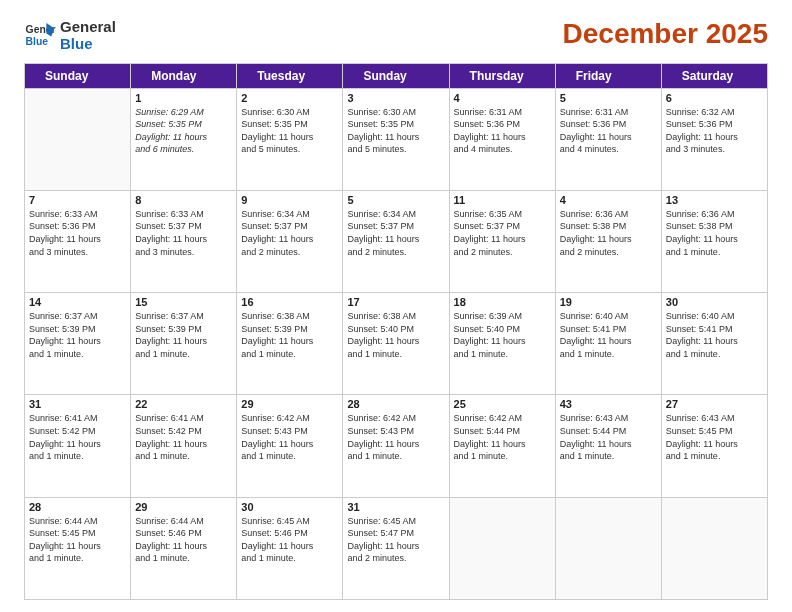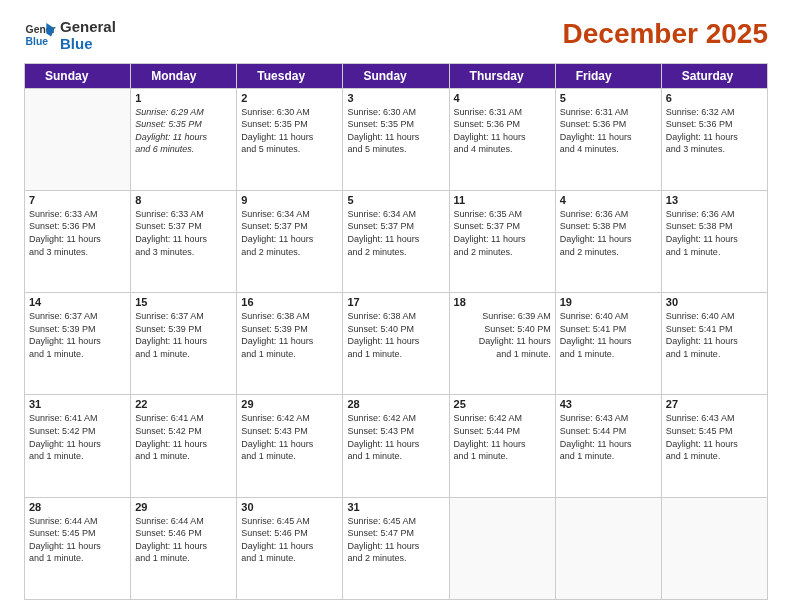--- a/index.html
+++ b/index.html
@@ -238,21 +238,21 @@
           </td>
           <td>
             <span class="day-num">17</span>
             <div class="day-info" style="white-space: pre-line;">Sunrise: 6:38 AM
 Sunset: 5:40 PM
 Daylight: 11 hours
 and 1 minute.</div>
           </td>
           <td>
             <span class="day-num">18</span>
-            <div class="day-info" style="white-space: pre-line; text-align: right;">Sunrise: 6:39 AM
+            <div class="day-info" style="white-space: pre-line;">Sunrise: 6:39 AM
 Sunset: 5:40 PM
 Daylight: 11 hours
 and 1 minute.</div>
           </td>
           <td>
             <span class="day-num">19</span>
             <div class="day-info" style="white-space: pre-line;">Sunrise: 6:40 AM
 Sunset: 5:41 PM
 Daylight: 11 hours
 and 1 minute.</div>

